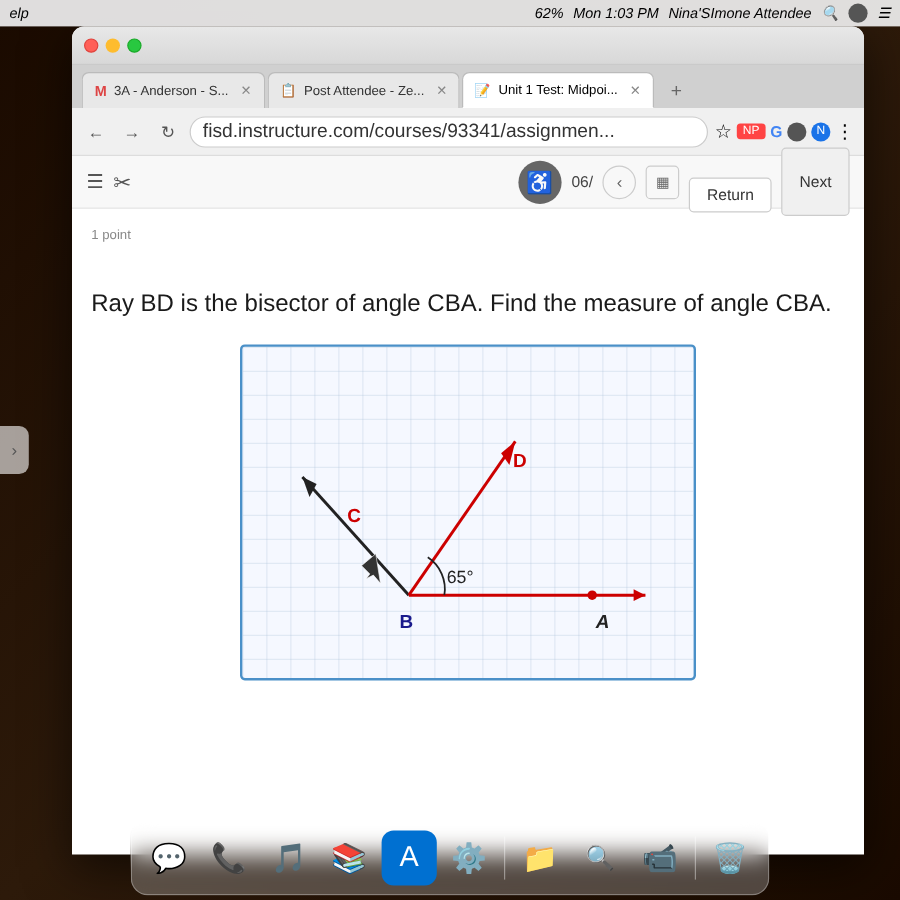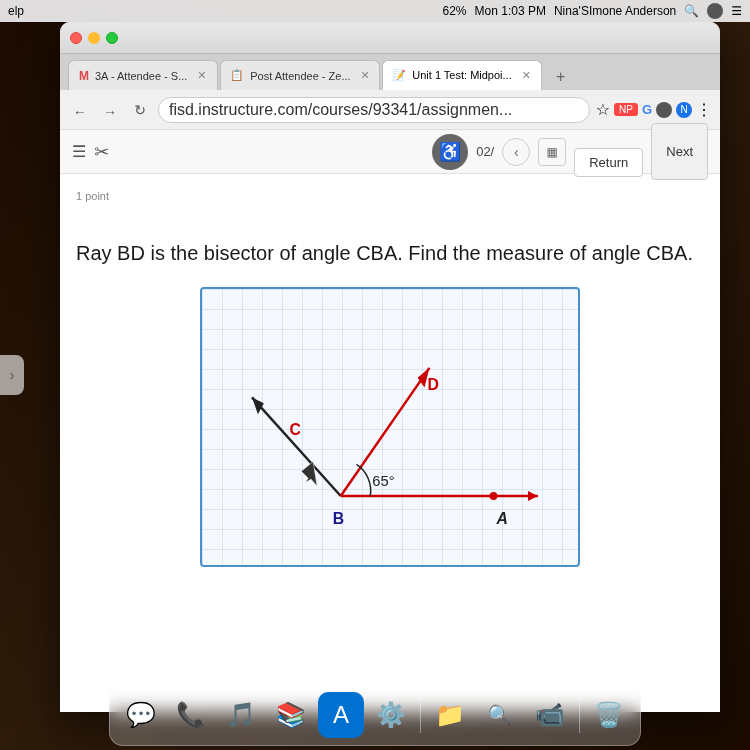--- a/index.html
+++ b/index.html
@@ -26,20 +26,21 @@
       height: 22px;
       background: rgba(240,240,240,0.92);
       display: flex;
       align-items: center;
       padding: 0 8px;
       gap: 12px;
       font-size: 12px;
       color: #000;
       position: relative;
       z-index: 100;
+      font-style: italic;
     }
     .menubar-spacer { flex: 1; }
     .menubar-right { display: flex; gap: 8px; align-items: center; font-size: 12px; text-align: right; }
 
     
     .browser-window {
       position: absolute;
       top: 22px;
       left: 60px;
       width: 660px;
@@ -311,21 +312,21 @@
 <body>
 
 <div class="desktop">
 
   <div class="menubar">
     <span>elp</span>
     <div class="menubar-spacer"></div>
     <div class="menubar-right">
       <span>62%</span>
       <span>Mon 1:03 PM</span>
-      <span>Nina'SImone Anderson</span>
+      <span>Nina'SImone Attendee</span>
       <span>🔍</span>
       <span style="width:16px;height:16px;background:#555;border-radius:50%;display:inline-block;"></span>
       <span>☰</span>
     </div>
   </div>
 
   <div class="sidebar-arrow">
     <span>›</span>
   </div>
 
@@ -335,21 +336,21 @@
       <div class="traffic-lights">
         <span class="tl-btn tl-red"></span>
         <span class="tl-btn tl-yellow"></span>
         <span class="tl-btn tl-green"></span>
       </div>
     </div>
 
     <div class="tabs-bar">
       <div class="tab">
         <span style="color:#d44;font-weight:bold;font-size:12px;">M</span>
-        <span>3A - Attendee - S...</span>
+        <span>3A - Anderson - S...</span>
         <span class="tab-close">✕</span>
       </div>
       <div class="tab">
         <span style="font-size:11px;">📋</span>
         <span>Post Attendee - Ze...</span>
         <span class="tab-close">✕</span>
       </div>
       <div class="tab active">
         <span style="font-size:11px;">📝</span>
         <span>Unit 1 Test: Midpoi...</span>
@@ -375,21 +376,21 @@
 
     <div class="content-toolbar">
       <span class="hamburger">☰</span>
       <span class="tool-icon">✂</span>
       <div class="spacer"></div>
 
       <div class="accessibility-circle">
         <span>♿</span>
       </div>
 
-      <span class="quiz-counter">02/</span>
+      <span class="quiz-counter">06/</span>
       <div class="nav-arrow">
         <span>‹</span>
       </div>
       <div class="grid-icon">
         <span>▦</span>
       </div>
       <button class="return-btn">Return</button>
       <button class="next-btn">Next</button>
     </div>
 

